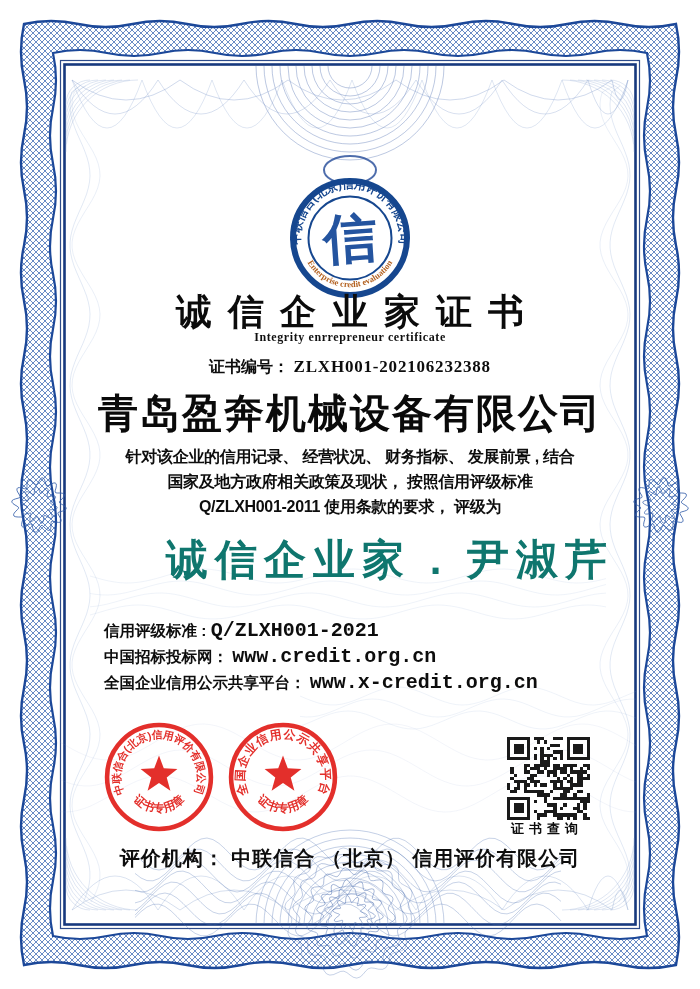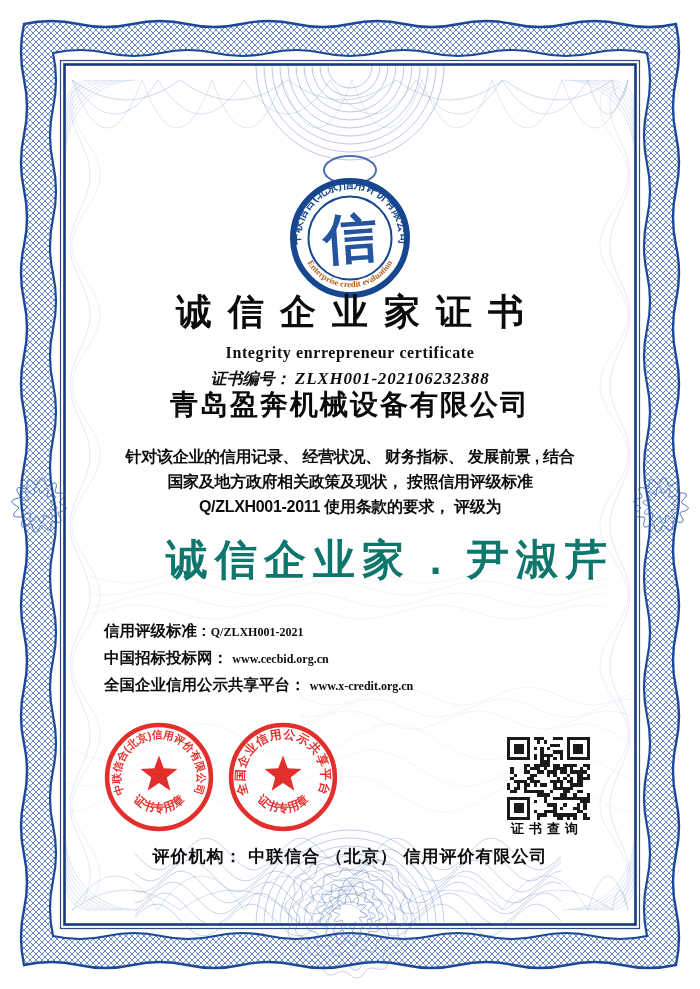--- a/index.html
+++ b/index.html
@@ -3,35 +3,35 @@
 <meta charset="utf-8">
 <style>
   html,body{margin:0;padding:0;background:#ffffff;}
   .page{position:relative;width:700px;height:989px;background:#ffffff;overflow:hidden;
         font-family:"Liberation Sans","DejaVu Sans",sans-serif;color:#0d0d0d;}
   .decor{position:absolute;left:0;top:0;width:700px;height:989px;}
   .abs{position:absolute;}
   .ctr{left:0;width:700px;text-align:center;}
   .logo-svg{position:absolute;left:285px;top:173px;width:130px;height:130px;}
   .title-cn{top:288px;font-size:36px;font-weight:900;letter-spacing:16px;margin-left:8px;color:#0b0b0b;}
-  .title-en{top:330px;font-size:16px;font-weight:bold;font-family:"Liberation Serif","DejaVu Serif",serif;letter-spacing:0.6px;color:#101010;margin-top:14px;}
-  .certno{top:369px;font-size:16px;font-weight:bold;font-style:italic;}
+  .title-en{top:330px;font-size:12px;font-weight:bold;font-family:"Liberation Serif","DejaVu Serif",serif;letter-spacing:0.6px;color:#101010;}
+  .certno{top:357px;font-size:16px;font-weight:bold;}
   .certno .val{font-family:"Liberation Serif","DejaVu Serif",serif;font-size:17px;letter-spacing:0.8px;}
-  .company{top:386px;font-size:28px;font-weight:900;letter-spacing:2px;color:#0a0a0a;}
+  .company{top:386px;font-size:40px;font-weight:900;letter-spacing:2px;color:#0a0a0a;}
   .statement{top:444px;font-size:16px;font-weight:bold;line-height:25px;letter-spacing:-0.3px;}
   .rating{top:532px;font-size:42px;font-weight:900;letter-spacing:7px;color:#0f766e;padding-left:40px;}
   .details{left:104px;top:618px;font-size:15.5px;font-weight:bold;line-height:26px;}
-  .details .val{font-family:Liberation Serif, serif;font-size:12px;}
+  .details .val{font-family:Liberation Mono, monospace;font-size:20px;}
   .stamp{position:absolute;width:112px;height:112px;opacity:.94;}
   .stamp1{left:103px;top:721px;}
   .stamp2{left:227px;top:721px;}
   .stamp text{font-weight:bold;}
   .qr-box{position:absolute;left:507px;top:737px;width:83px;height:83px;}
   .qr-caption{left:487px;top:820px;width:120px;text-align:center;font-size:13px;font-weight:bold;letter-spacing:5px;}
-  .footer{top:845px;font-size:17px;font-weight:bold;letter-spacing:1px;}
+  .footer{top:845px;font-size:20px;font-weight:bold;letter-spacing:1px;}
 </style>
 </head>
 <body>
 
 <div class="page">
 
   <svg class="decor" id="decor" viewBox="0 0 700 989" xmlns="http://www.w3.org/2000/svg">
     <defs>
       <pattern id="mesh" width="6" height="6" patternUnits="userSpaceOnUse">
         <path d="M0,6 L6,0 M0,0 L6,6" stroke="#2f5fae" stroke-width="0.8" fill="none" opacity="0.9"></path>
@@ -166,21 +166,21 @@
 
   <div class="abs ctr rating">诚信企业家 . 尹淑芹</div>
 
   <div class="abs details">
     <div>
       <span>信用评级标准 :</span>
       <span class="val">Q/ZLXH001-2021</span>
     </div>
     <div>
       <span>中国招标投标网：</span>
-      <span class="val">www.cecbid.org.cn</span>
+      <span class="val">www.credit.org.cn</span>
     </div>
     <div>
       <span>全国企业信用公示共享平台：</span>
       <span class="val">www.x-credit.org.cn</span>
     </div>
   </div>
 
   <svg class="stamp stamp1" viewBox="0 0 110 110">
     <circle cx="55" cy="55" r="51" fill="none" stroke="#e2231e" stroke-width="4.5"></circle>
     <polygon fill="#e2231e" points="55,34 50.3,46.5 36.9,47.1 47.4,55.5 43.8,68.4 55,61 66.2,68.4 62.6,55.5 73.1,47.1 59.7,46.5"></polygon>

